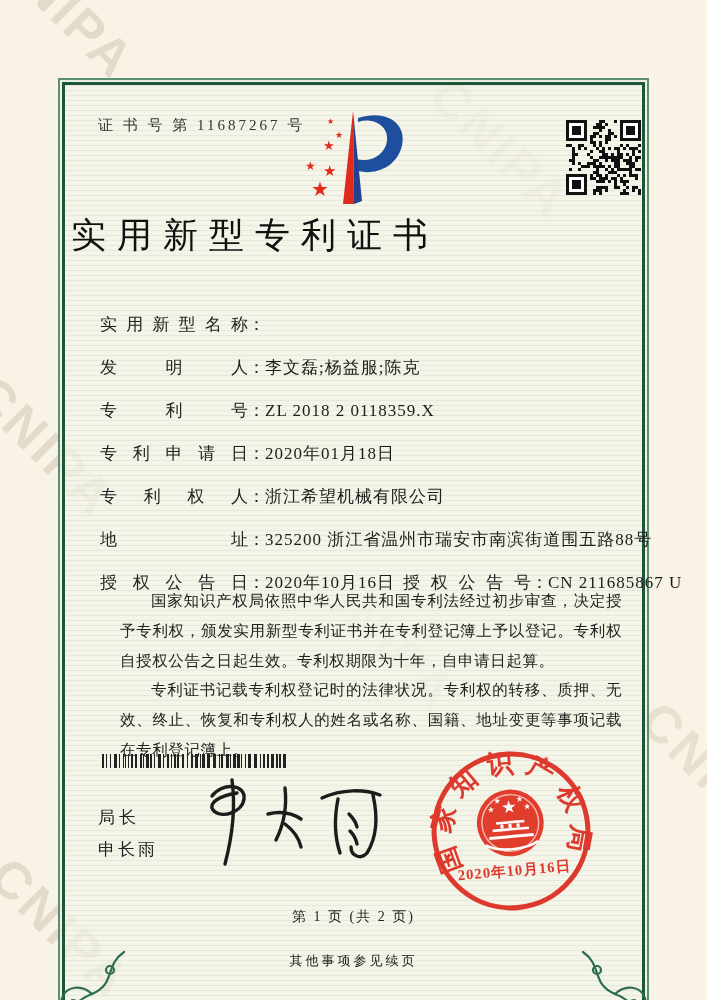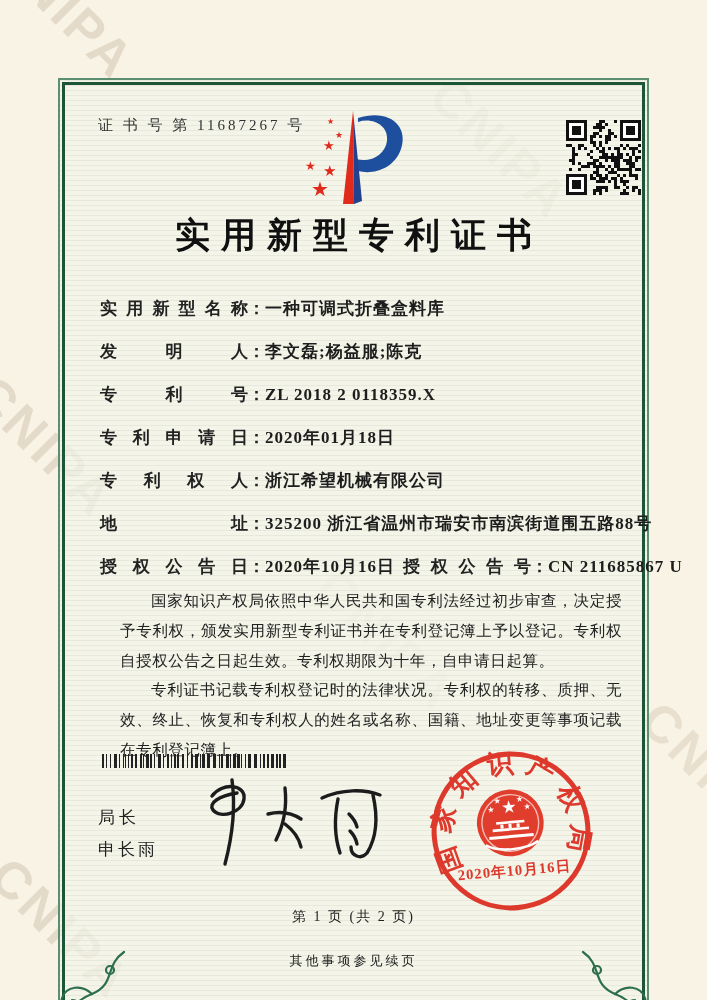--- a/index.html
+++ b/index.html
@@ -23,25 +23,25 @@
   }
   .frame-inner {
     position:absolute; inset:2px; border:3px solid #1d5539; pointer-events:none;
   }
   .cert-no {
     position:absolute; left:38px; top:36px; font-size:15px; letter-spacing:3px; color:#333;
   }
   .logo { position:absolute; left:237px; top:28px; width:120px; height:100px; }
   .qr { position:absolute; left:506px; top:40px; width:75px; height:75px; }
   .title {
-    position:absolute; left:0; top:132px; width:100%; text-align:center;
-    font-size:35px; font-weight:700; letter-spacing:11px; color:#101010;
+    position:absolute; left:0; top:132px; width:100%; 
+    font-size:35px; font-weight:400; letter-spacing:11px; color:#101010;
     text-indent:11px;
   }
-  .fields { position:absolute; left:40px; top:216px; width:520px;font-weight:bold; }
+  .fields { position:absolute; left:40px; top:232px; width:520px; }
   .f-row { display:flex; margin-bottom:17px; height:26px; font-size:17px; line-height:26px; }
   .f-label {
     display:inline-block; width:148px; text-align:justify; text-align-last:justify;
     color:#222; flex:none;
   }
   .f-colon { flex:none; color:#222; }
   .f-value { letter-spacing:1px; color:#1d1d1d; white-space:nowrap; }
   .f-group2 { display:flex; margin-left:8px; }
   .f-group2 .f-label { width:128px; }
   .paras { position:absolute; left:28px; top:506px; width:534px; }
@@ -292,21 +292,20 @@
         <rect x="6" y="60" width="9" height="9" fill="#111"></rect>
       </svg>
   </div>
 
   <div class="title">实用新型专利证书</div>
 
   <div class="fields">
     <div class="f-row">
       <span class="f-label">实用新型名称</span>
         <span class="f-colon">：</span>
-      <span class="f-value">一种可调式折叠盒料库</span>
     </div>
     <div class="f-row">
       <span class="f-label">发明人</span>
         <span class="f-colon">：</span>
       <span class="f-value">李文磊;杨益服;陈克</span>
     </div>
     <div class="f-row">
       <span class="f-label">专利号</span>
         <span class="f-colon">：</span>
       <span class="f-value">ZL 2018 2 0118359.X</span>

